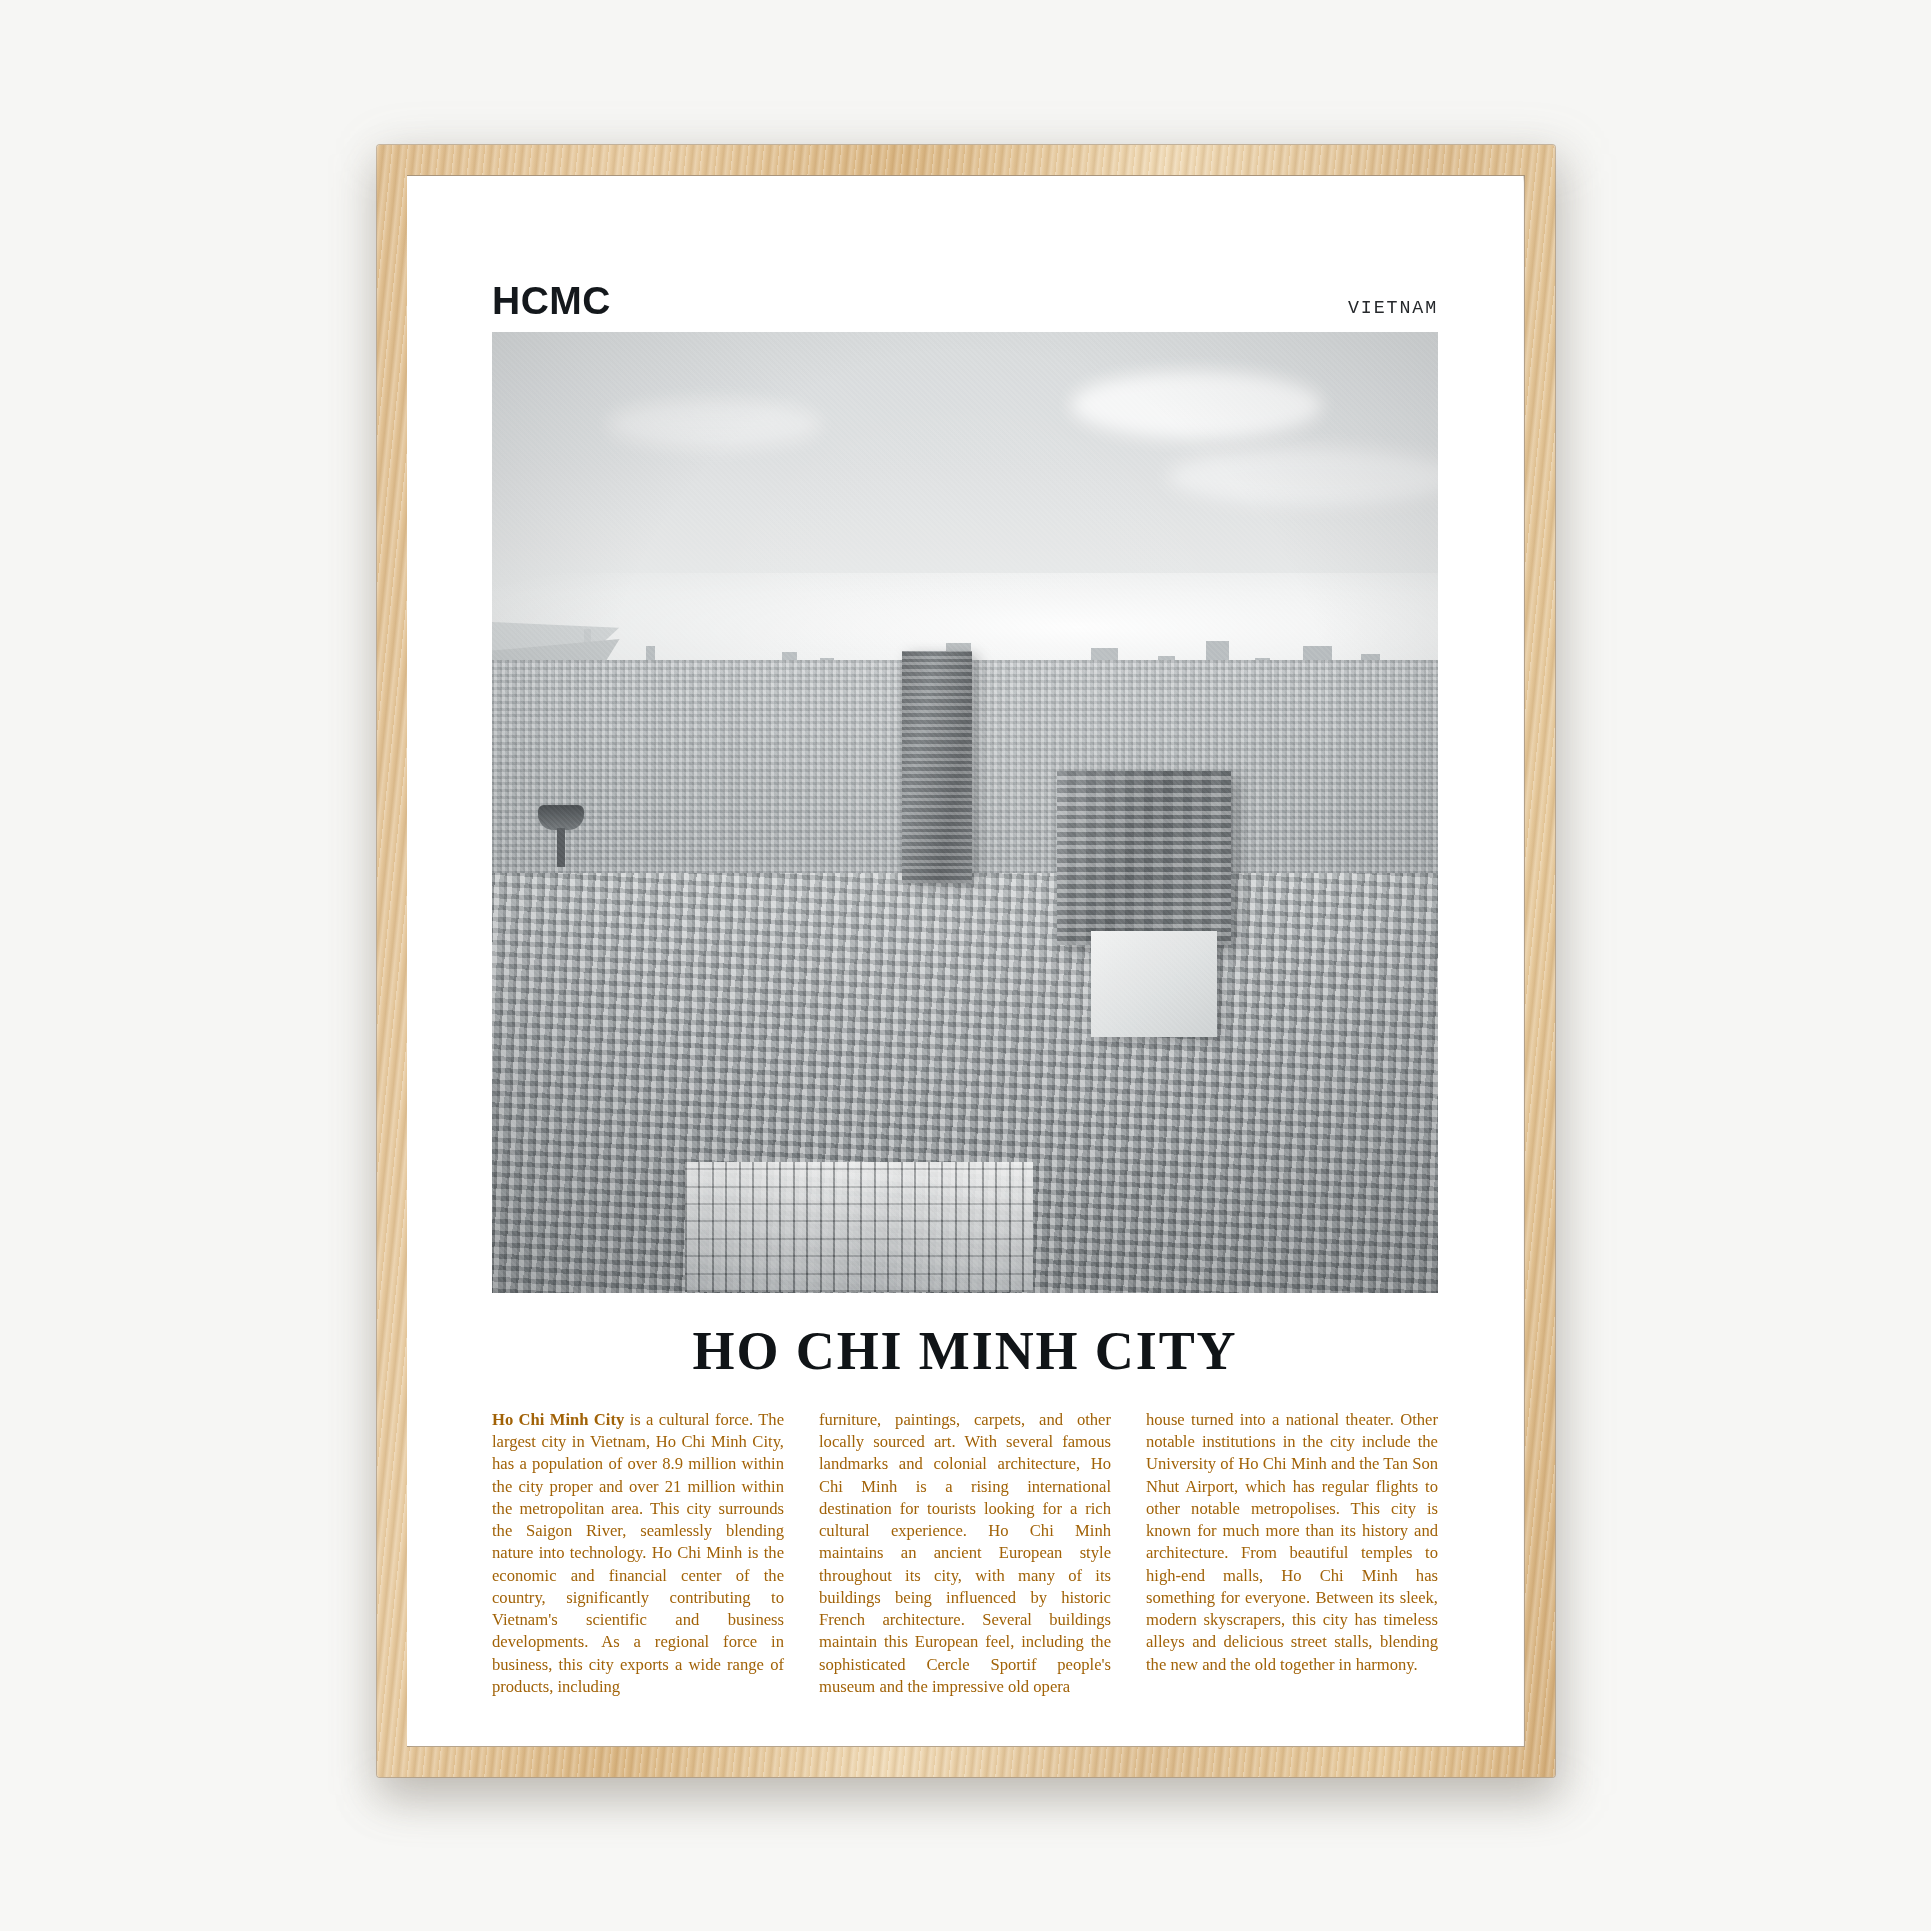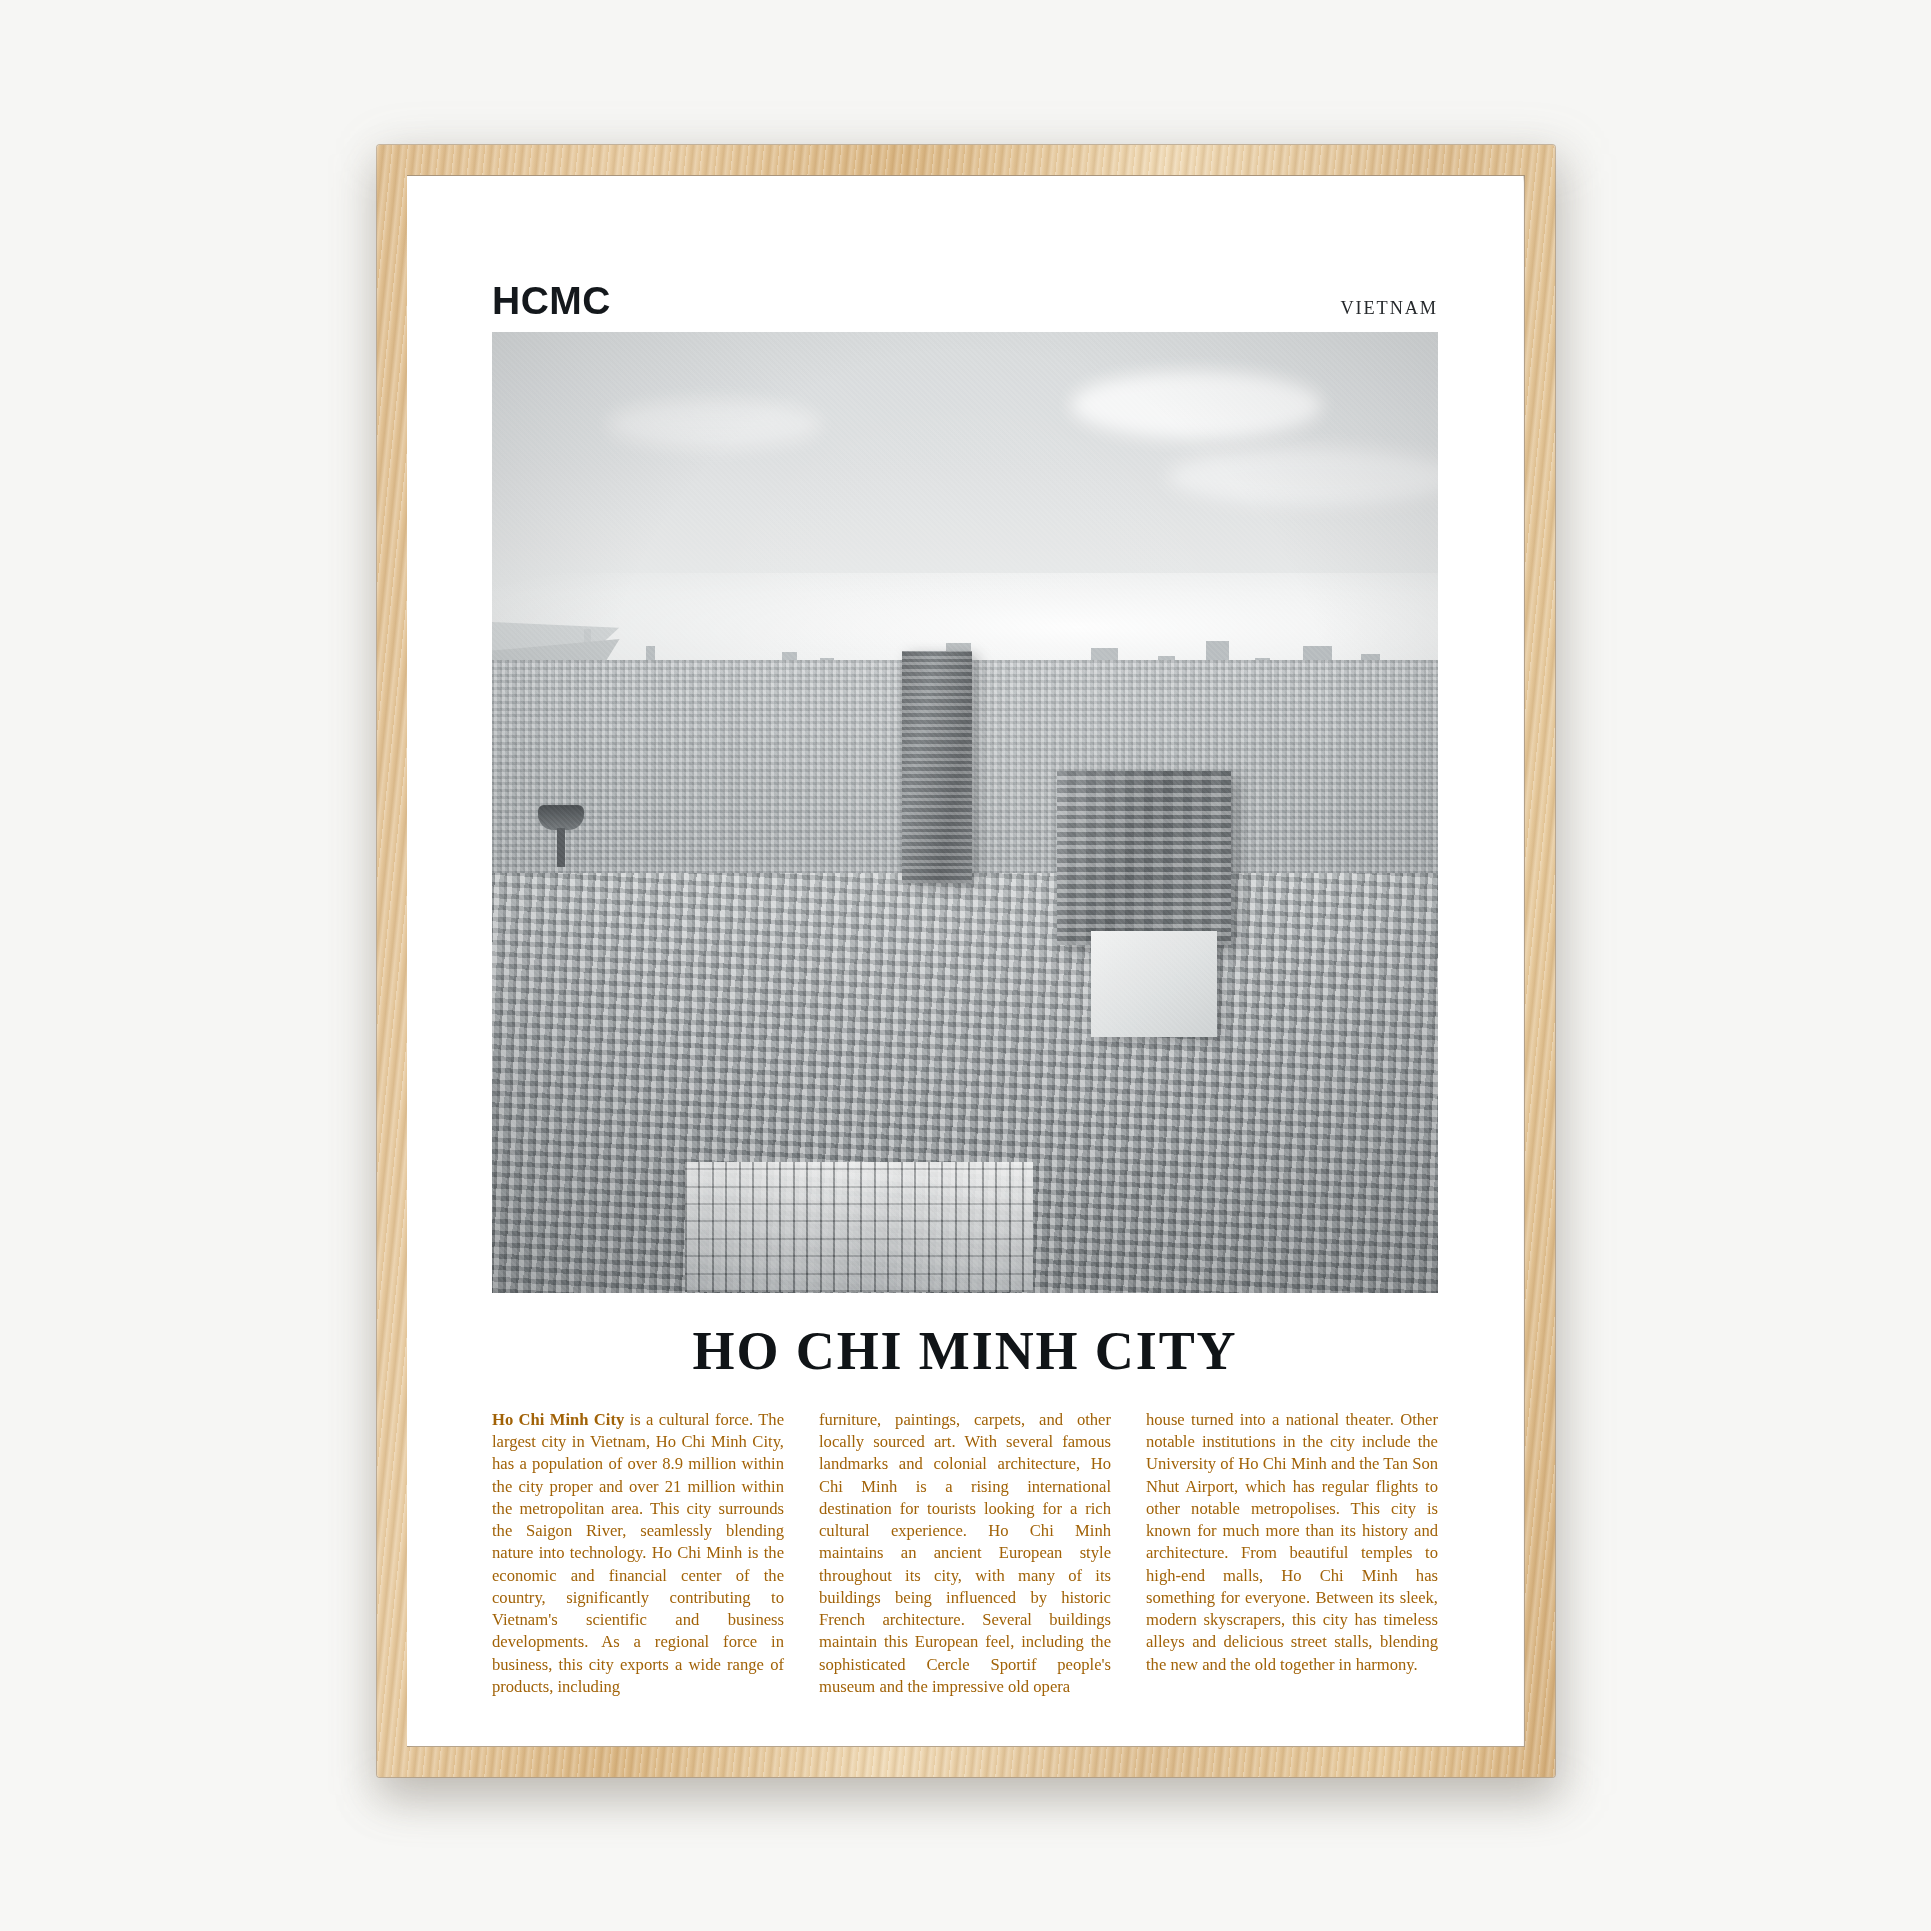--- a/index.html
+++ b/index.html
@@ -97,21 +97,21 @@
   .hdr-left {
     font-family: "Liberation Sans", sans-serif;
     font-weight: bold;
     font-size: 39px;
     letter-spacing: 0.5px;
     color: #14181c;
     line-height: 1;
   }
 
   .hdr-right {
-    font-family: Liberation Serif, serif;
+    font-family: Liberation Mono, monospace;
     font-weight: normal;
     font-size: 18.3px;
     letter-spacing: 1.9px;
     color: #26292c;
     line-height: 1;
     padding-bottom: 2.9px;
   }
 
   
   .photo {

